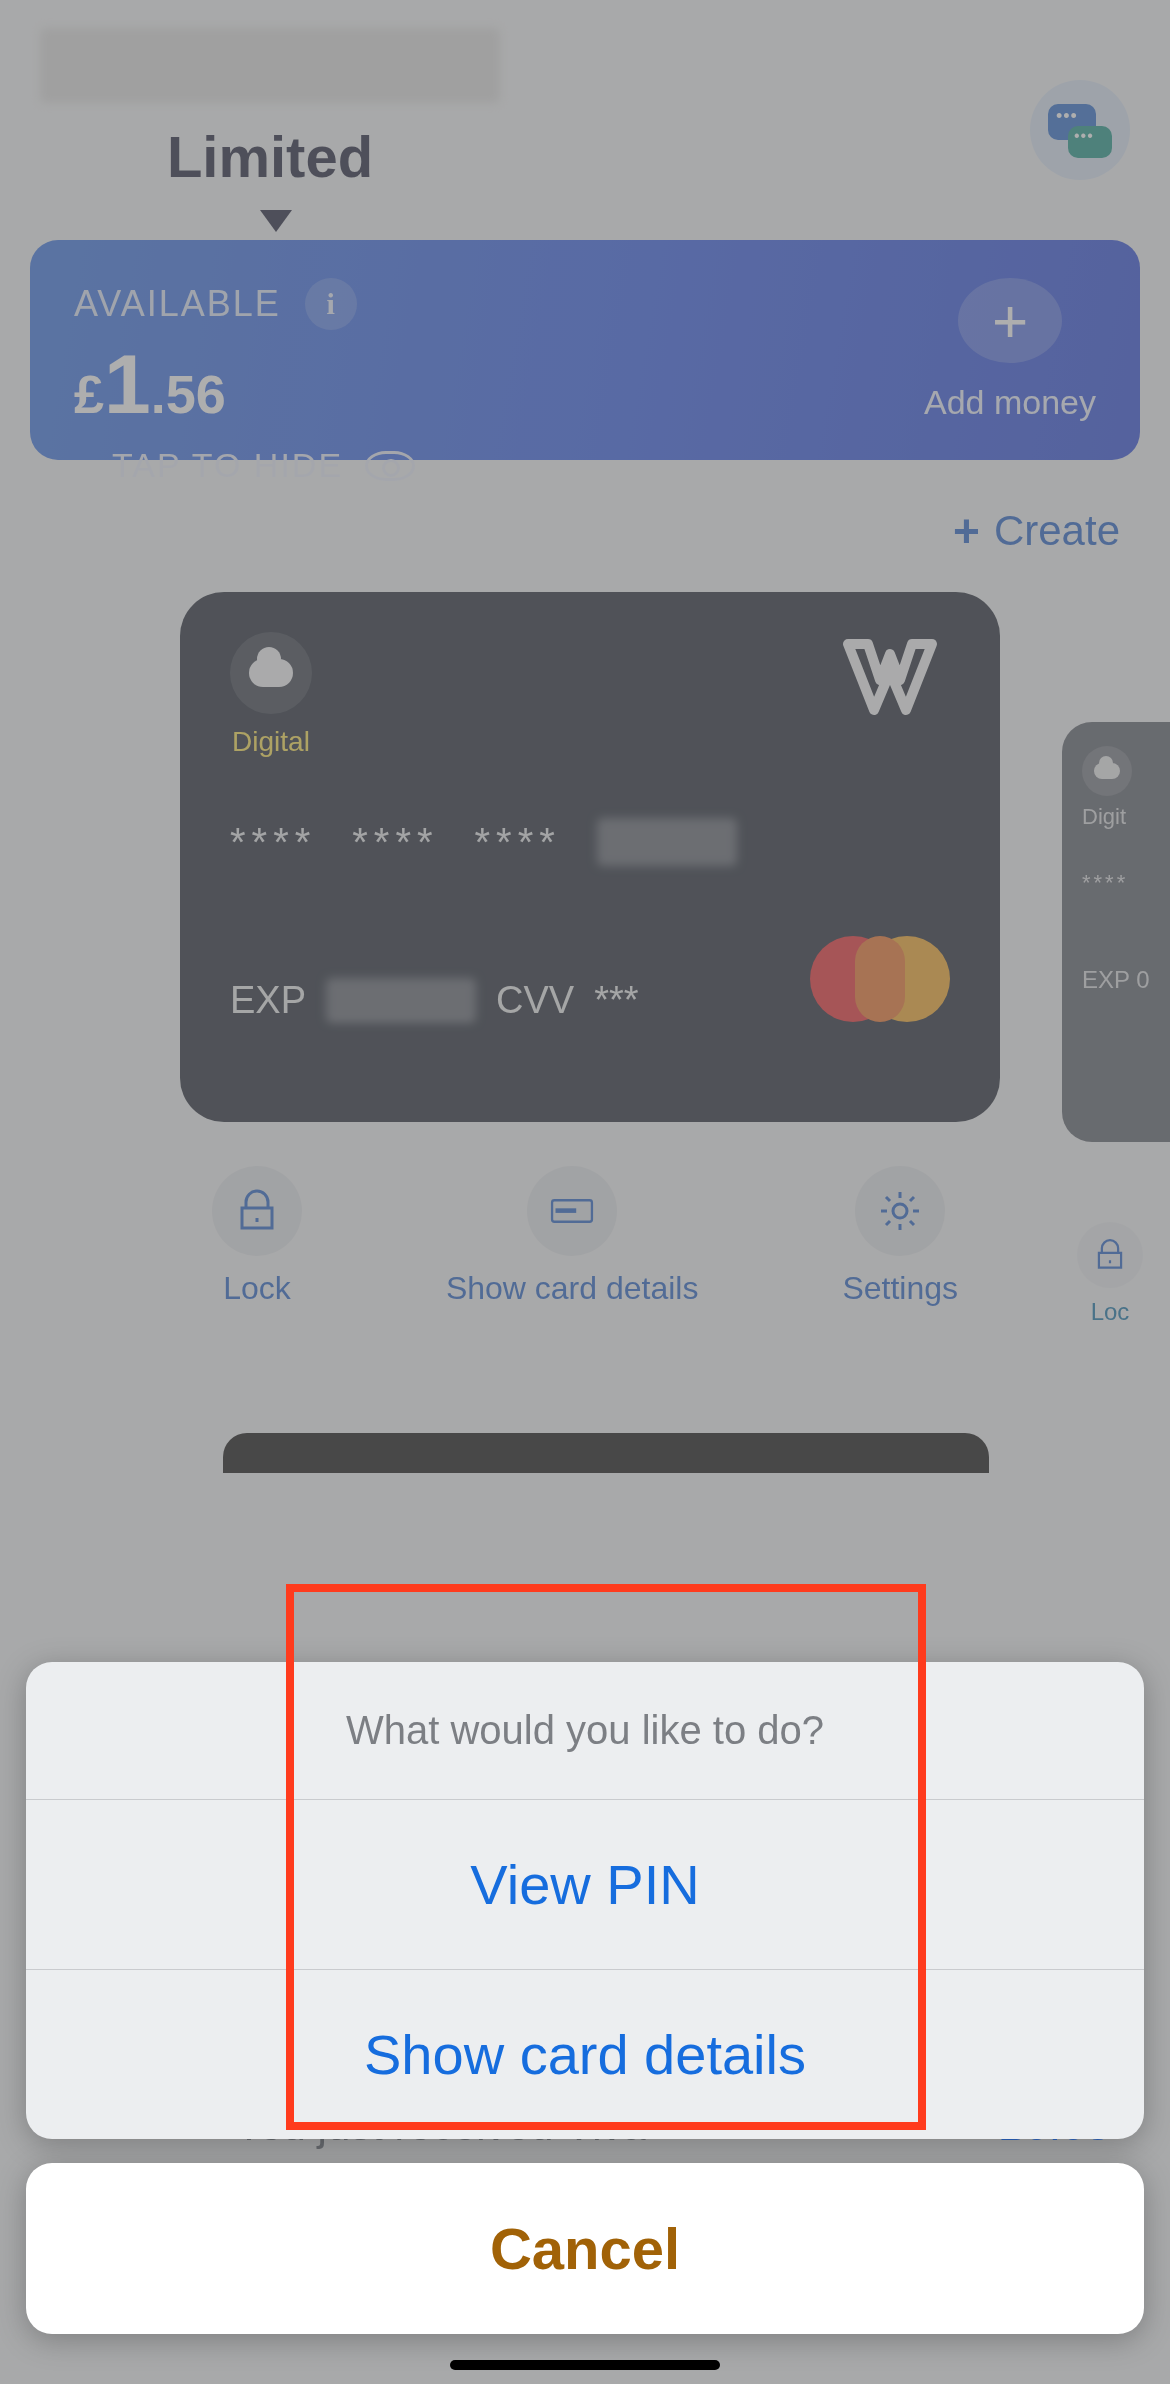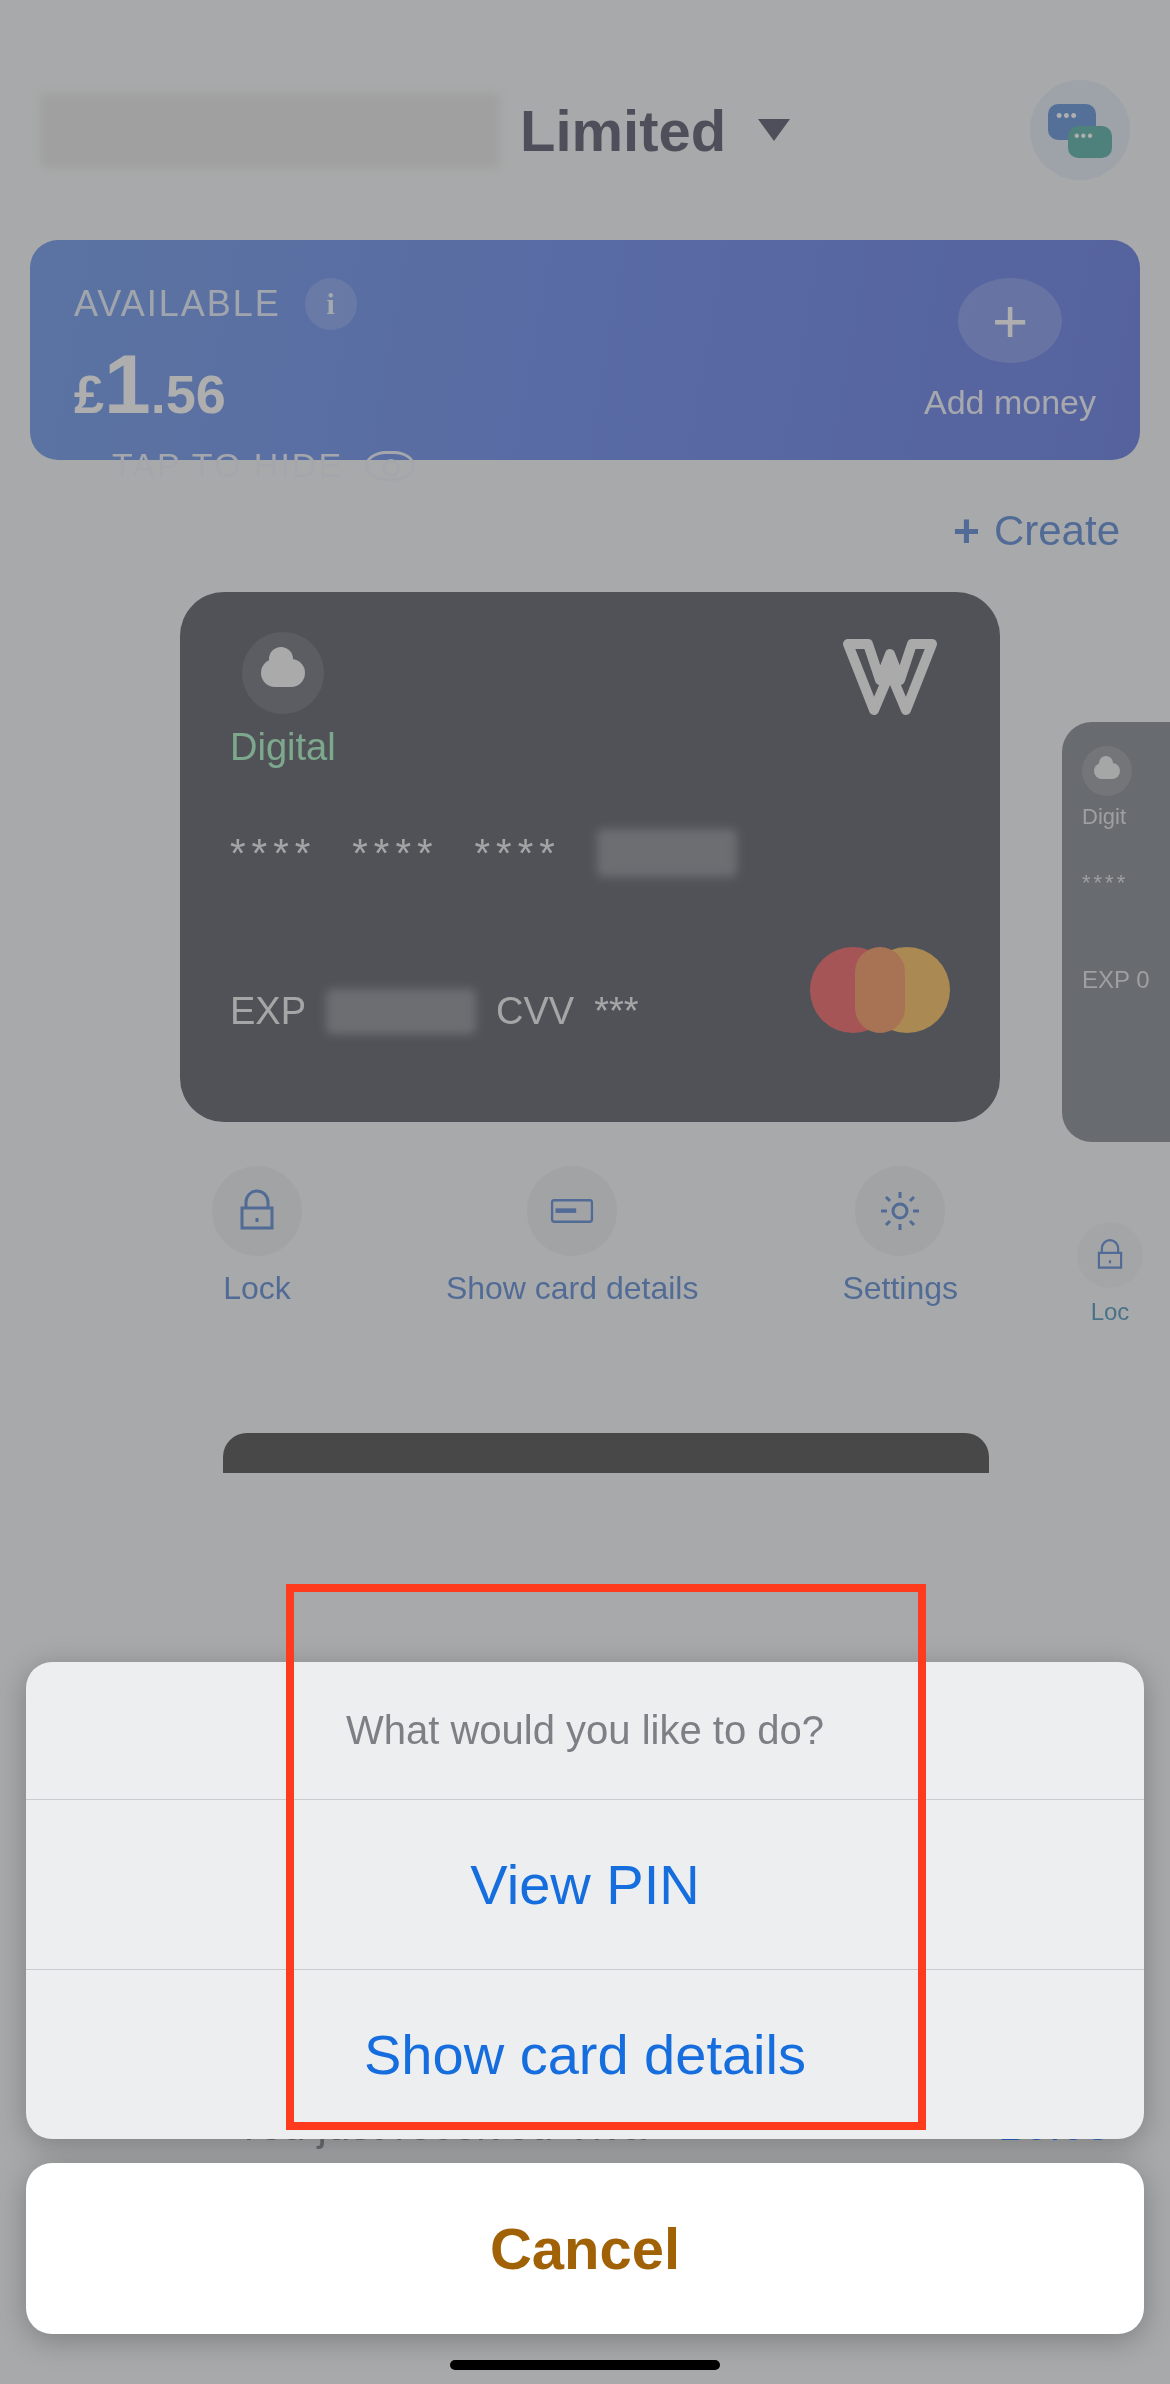--- a/index.html
+++ b/index.html
@@ -5,21 +5,21 @@
   * { box-sizing: border-box; margin: 0; padding: 0; }
   html, body { width: 1170px; height: 2384px; font-family: -apple-system, "Helvetica Neue", Arial, sans-serif; }
   body { background: #d0d0d0; position: relative; overflow: hidden; }
 
   
   .app { width:1170px; height:2384px; background:#f0f2f4; position:relative; }
   .dim-overlay { position:absolute; inset:0; background:rgba(120,120,120,0.6); z-index:5; pointer-events:none; }
 
   
   .header { display:flex; align-items:center; justify-content:space-between; padding:60px 40px 20px 40px; height:220px; }
-  .hdr-left { display:flex; align-items:center; gap:20px; }
+  .hdr-left { display:flex; align-items:center; gap:20px;flex-direction:column; }
   .blur-box { width:460px; height:75px; background:#dcdcdc; filter:blur(4px); border-radius:6px; }
   .hdr-title { font-size:58px; font-weight:600; color:#10132d; }
   .caret { border-left:16px solid transparent; border-right:16px solid transparent; border-top:22px solid #10132d; display:inline-block; margin-left:12px; vertical-align:middle;}
   .chat-btn { width:100px; height:100px; border-radius:50%; background:#d6e4f5; display:flex; align-items:center; justify-content:center; position:relative;}
   .chat-bubble1 { width:48px; height:36px; background:#1e62c7; border-radius:10px; position:absolute; top:24px; left:18px;}
   .chat-bubble1::after{content:"•••"; color:#fff; font-size:18px; position:absolute; left:8px; top:2px; letter-spacing:1px;}
   .chat-bubble2 { width:44px; height:32px; background:#0f8f7f; border-radius:10px; position:absolute; bottom:22px; right:18px;}
   .chat-bubble2::after{content:"•••"; color:#fff; font-size:16px; position:absolute; left:6px; top:1px; letter-spacing:1px;}
 
   
@@ -47,21 +47,21 @@
   .create-plus { font-size:46px; font-weight:600;}
 
   
   .card-area { position:relative; height:560px; margin-top:10px;}
   .card { position:absolute; width:820px; height:530px; background:#141b29; border-radius:44px; left:180px; top:0; padding:40px 50px; color:#e9eaec;}
   .card-top { display:flex; justify-content:space-between; align-items:flex-start;}
   .card-type-col { display:flex; flex-direction:column; align-items:center; gap:12px;}
   .card-type-badge { width:82px; height:82px; border-radius:50%; background:rgba(255,255,255,0.12); display:flex; align-items:center; justify-content:center;}
   .cloud { width:44px; height:28px; background:#f4f5f7; border-radius:16px; position:relative;}
   .cloud::before{content:""; position:absolute; width:24px; height:24px; background:#f4f5f7; border-radius:50%; left:8px; top:-12px;}
-  .card-type-label { font-size:38px; color:#86efac;}
+  .card-type-label { font-size:28px; color:#fde047;}
   .brand-v { width:120px; height:90px; }
   .brand-v svg{width:100%; height:100%;}
   .card-number { font-size:40px; letter-spacing:6px; color:#e3e5e8; margin-top:60px; display:flex; gap:36px; align-items:center;}
   .num-blur { width:140px; height:48px; background:#5a5f6a; filter:blur(5px); border-radius:6px;}
   .card-bottom { display:flex; justify-content:space-between; align-items:flex-end; margin-top:70px;}
   .exp-row { display:flex; align-items:center; gap:20px; font-size:38px;}
   .exp-blur { width:150px; height:44px; background:#5a5f6a; filter:blur(5px); border-radius:6px; border-bottom:2px solid #8c8f97;}
   .mc { position:relative; width:140px; height:86px;}
   .mc .c1{position:absolute; width:86px; height:86px; border-radius:50%; background:#ea2127; left:0;}
   .mc .c2{position:absolute; width:86px; height:86px; border-radius:50%; background:#f6a31c; right:0;}

